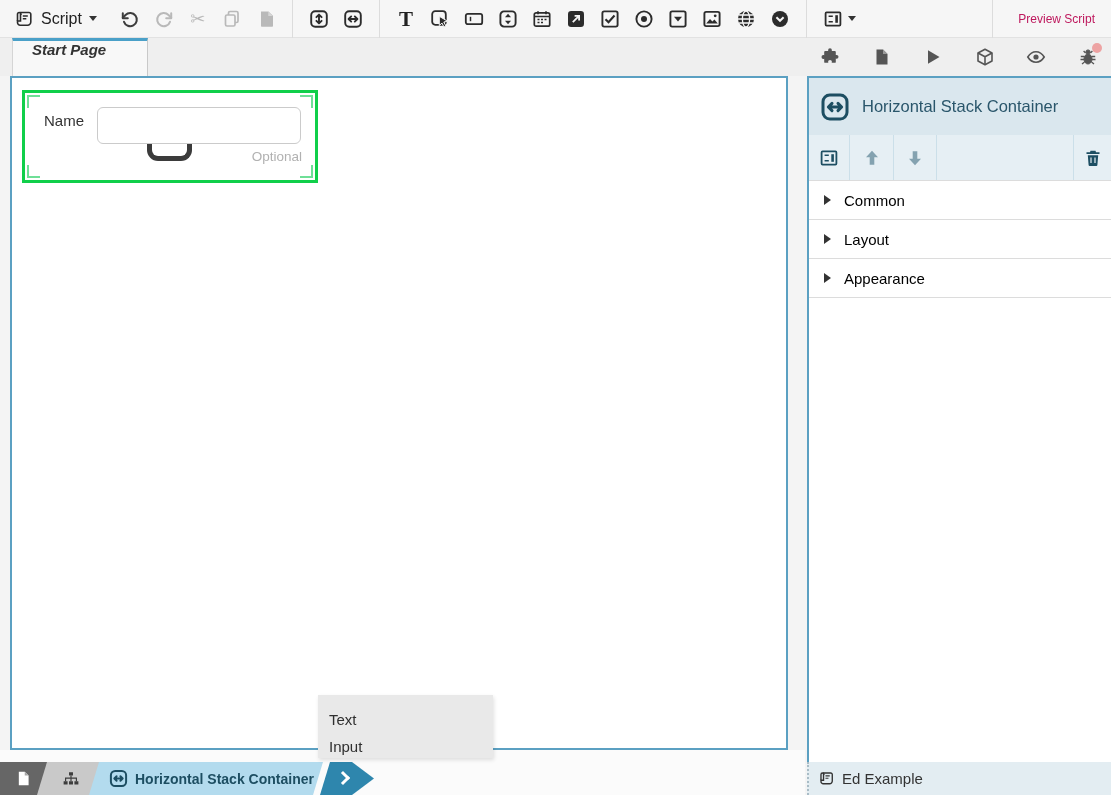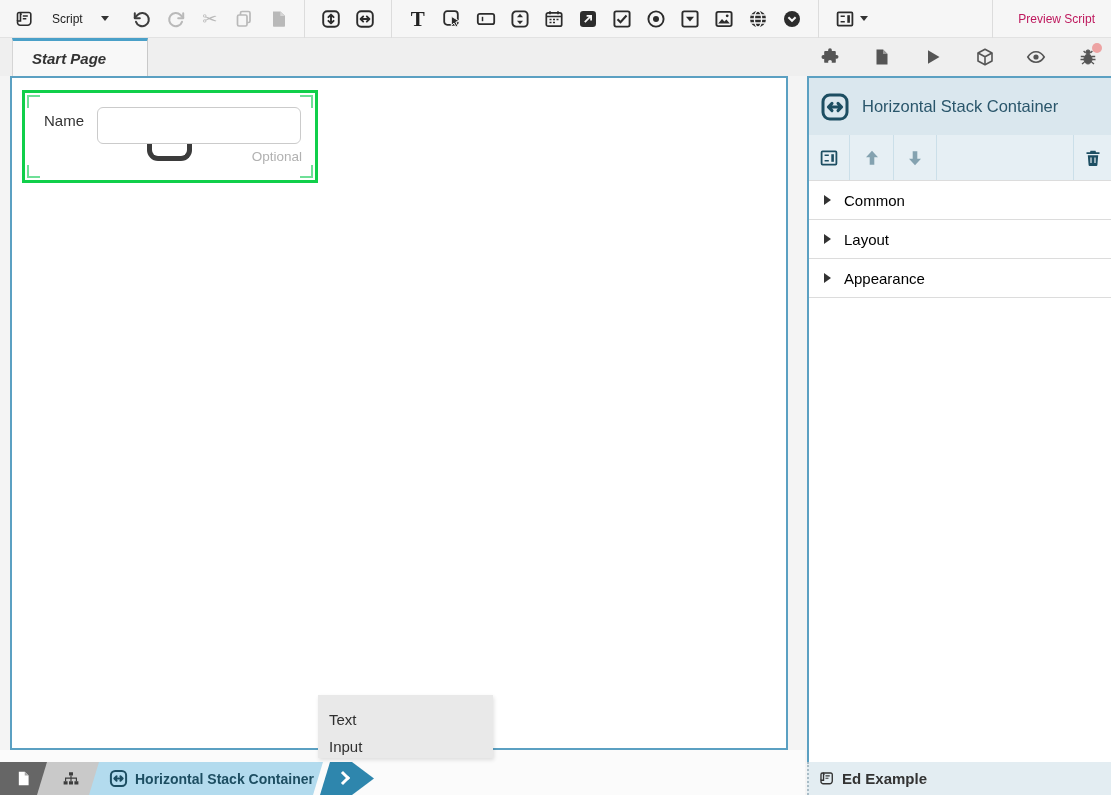--- a/index.html
+++ b/index.html
@@ -2,42 +2,42 @@
 <html><head>
 <meta charset="utf-8">
 <style>
   * { margin:0; padding:0; box-sizing:border-box; }
   body { background:#e9e9e9; font-family:"Liberation Sans", sans-serif; }
   #app { position:relative; width:1111px; height:795px; background:#f4f4f4; overflow:hidden; }
 
   
   .toolbar { position:absolute; left:0; top:0; width:1111px; height:38px; background:#f6f6f6;
              display:flex; align-items:center; border-bottom:1px solid #e2e2e2; }
-  .tb-script { display:flex; align-items:center; gap:18px; margin-left:14px; background:none; border:none;
-               font-family:"Liberation Sans",sans-serif; font-size:12px; color:#222; cursor:pointer; }
+  .tb-script { display:flex; align-items:center; gap:7px; margin-left:14px; background:none; border:none;
+               font-family:"Liberation Sans",sans-serif; font-size:16px; color:#222; cursor:pointer; }
   .caret-down { width:0; height:0; border-left:4.5px solid transparent; border-right:4.5px solid transparent;
                 border-top:5px solid #333; display:inline-block; }
   .tb-gap { width:16px; }
   .ic { display:inline-flex; align-items:center; justify-content:center; width:20px; height:20px; color:#2c2c2c; }
   .ic svg { width:100%; height:100%; display:block; }
   .tb-btn { background:none; border:none; padding:0; margin:0 7px; cursor:pointer; display:inline-flex; }
   .dim { color:#b9b9b9 !important; }
   .dark { color:#3d3d3d; }
   .cut-glyph { font-size:18px; line-height:20px; }
   .vsep { width:1px; height:38px; background:#dcdcdc; margin:0 9px; flex:none; }
   .t-glyph { font-family:"Liberation Serif", serif; font-size:21px; font-weight:600; color:#222; line-height:20px; }
   .tb-right { margin-left:auto; display:flex; align-items:center; height:38px; }
   .preview-btn { background:none; border:none; font-family:"Liberation Sans",sans-serif;
                  font-size:12px; color:#be185d; padding:0 16px; cursor:pointer; }
 
   
   .tabstrip { position:absolute; left:0; top:38px; width:1111px; height:38px; background:#efefef; }
   .tab { position:absolute; left:12px; top:0; width:136px; height:38px; background:#f8f8f8;
          border-top:3px solid #4aa0c8; border-left:1px solid #d5d5d5; border-right:1px solid #c9c9c9;
-         display:flex; align-items:center; padding-left:19px; cursor:pointer; }
+         display:flex; padding-left:19px; cursor:pointer; }
   .tab span { font-size:15px; font-weight:bold; font-style:italic; color:#333; }
   .panel-top-icons { position:absolute; left:807px; top:0; width:304px; height:38px;
                      display:flex; align-items:center; justify-content:space-between; padding:0 13px; color:#555; }
   .panel-top-icons .ic { color:#555; cursor:pointer; }
   .bug-wrap { position:relative; }
   .badge { position:absolute; right:-4px; top:-4px; width:10px; height:10px; border-radius:50%; background:#eda3a3; }
 
   
   .canvas { position:absolute; left:10px; top:76px; width:778px; height:674px; background:#fff;
             border:2px solid #5ba0c2; }
@@ -73,21 +73,21 @@
   .cw1{width:41px;} .cw2{width:44px;} .cw3{width:43px;} .cw4{width:137px; cursor:default;} .cw5{flex:1;}
   .teal { color:#1d4e62; }
   .mute-arrow { color:#84a2b0; }
   .insp-section { height:39px; flex:none; background:#fff; border-bottom:1px solid #dcdcdc;
                   display:flex; align-items:center; padding-left:15px; gap:13px; cursor:pointer; }
   .tri-right { width:0; height:0; border-top:5px solid transparent; border-bottom:5px solid transparent;
                border-left:7px solid #333; flex:none; }
   .insp-section span { font-size:15px; color:#000000; }
   .insp-spacer { flex:1; }
   .ed-bar { height:33px; flex:none; background:#e3edf2; display:flex; align-items:center; gap:7px;
-            padding-left:9px; margin-left:-2px; border-left:2px dotted #a9bcc6;font-weight:bold; }
+            padding-left:9px; margin-left:-2px; border-left:2px dotted #a9bcc6; }
   .ed-bar .ic { width:17px; height:17px; color:#333; }
   .ed-bar span { font-size:15px; color:#333; }
 
   
   .bottomstrip { position:absolute; left:0; top:750px; width:805px; height:45px; background:#fbfbfb; }
   .crumbs { position:absolute; left:0; top:762px; width:520px; height:33px; }
   .seg { position:absolute; top:0; height:33px; display:flex; align-items:center; cursor:pointer; }
   .seg1 { left:0; width:52px; background:#666; clip-path:polygon(0 0,100% 0,calc(100% - 10px) 100%,0 100%);
           justify-content:center; padding-right:6px; }
   .seg2 { left:37px; width:67px; background:#c9c9c9; clip-path:polygon(10px 0,100% 0,calc(100% - 10px) 100%,0 100%);

